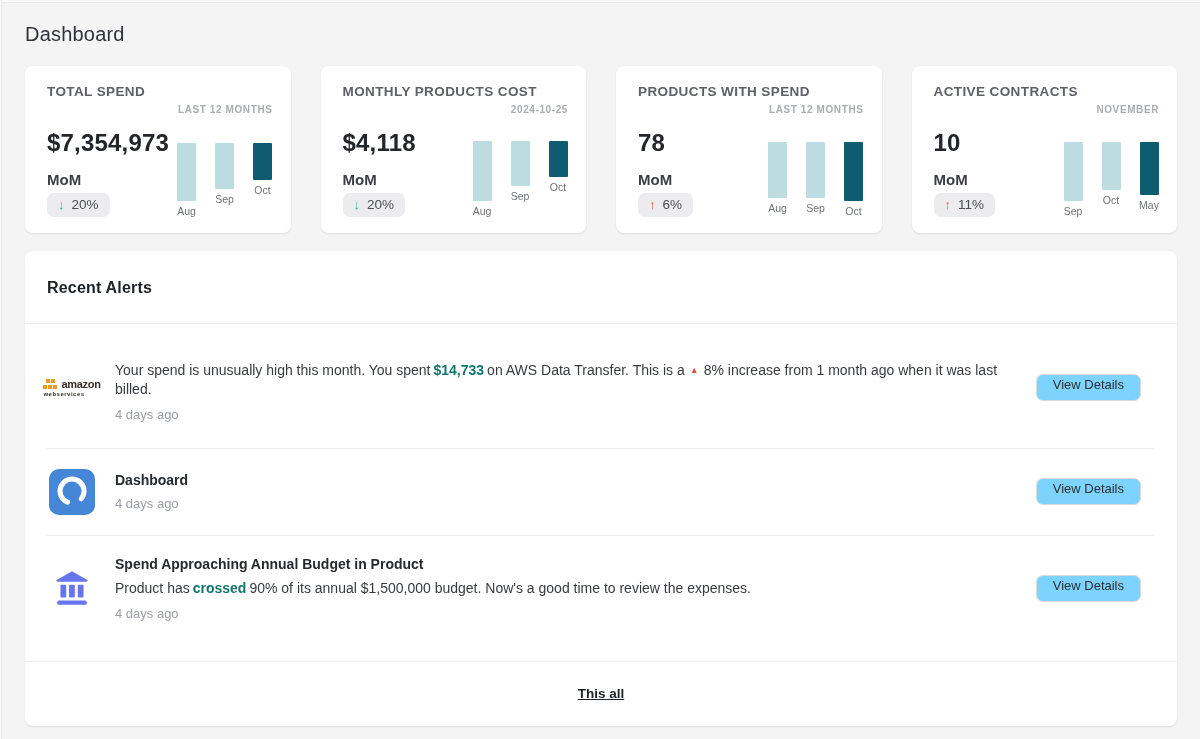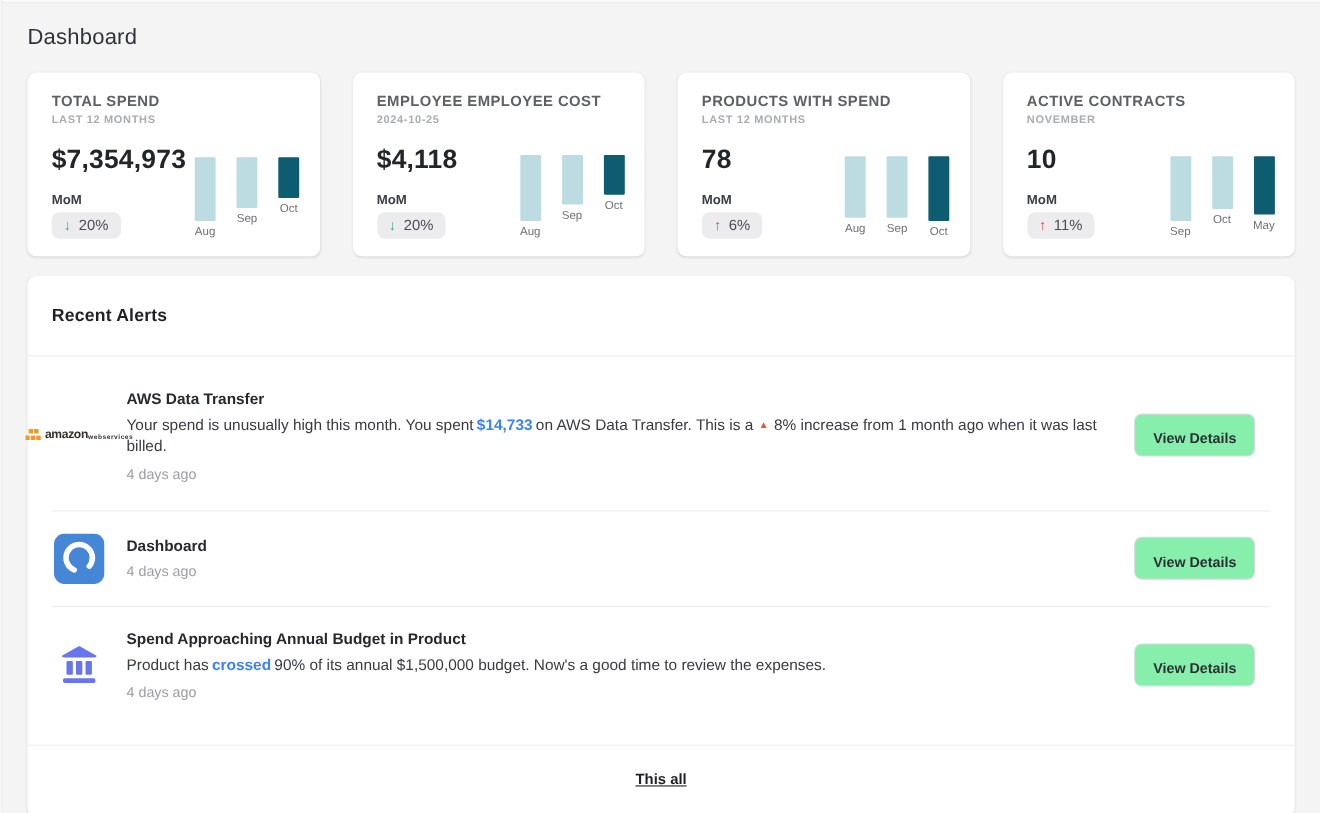--- a/index.html
+++ b/index.html
@@ -19,24 +19,24 @@
 
   
   .stats-row { display:grid; grid-template-columns:repeat(4,1fr); gap:30px; margin-bottom:18px; }
   .stat-card {
     background:#fff; border-radius:8px; height:167px;
     box-shadow:0 1px 2px rgba(16,24,40,.06), 0 1px 3px rgba(16,24,40,.04);
     padding:18px 18px 16px 22px;
     display:flex; flex-direction:column;
   }
   .stat-title { font-size:13.5px; font-weight:600; color:#5d6165; letter-spacing:.4px; }
-  .stat-subtitle { font-size:10px; font-weight:600; color:#a9acb0; letter-spacing:.6px; margin-top:5px; }
+  .stat-subtitle { font-size:10px; font-weight:600; color:#a9acb0; letter-spacing:.6px; margin-top:5px;text-align:right; }
   .stat-body { display:flex; justify-content:space-between; align-items:flex-end; flex:1; }
   .stat-value { font-size:24px; font-weight:700; color:#222529; letter-spacing:.2px; margin-top:14px; white-space:nowrap; }
-  .stat-mom { font-size:12px; font-weight:700; color:#3b3e42; margin-top:14px; }
+  .stat-mom { font-size:15px; font-weight:700; color:#3b3e42; margin-top:14px; }
   .stat-badge { margin-top:5px; display:inline-flex; align-items:center; gap:7px;
     background:#ececee; border-radius:7px; padding:4px 11px 5px; font-size:13.5px; color:#4b4e52; }
   .badge-arrow { font-size:13px; font-weight:700; }
   .mini-chart { display:flex; align-items:flex-start; gap:18px; }
   .mini-col { display:flex; flex-direction:column; align-items:center; width:20px; }
   .mini-bar { width:19px; border-radius:1px; }
   .mini-label { margin-top:4px; font-size:10.5px; color:#6e7175; }
 
   
   .alerts-card { background:#fff; border-radius:8px;
@@ -47,32 +47,32 @@
   .divider-inset { height:1px; background:#ededef; margin:0 22px; }
 
   .alert-row { display:flex; align-items:center; padding:20px 36px 20px 22px; }
   .alert-row.first { padding-top:30px; padding-bottom:26px; }
   .alert-row.last { padding-bottom:40px; }
   .alert-icon-col { width:50px; min-width:50px; display:flex; justify-content:center; align-items:center; margin-right:18px; }
   .alert-content { flex:1; }
   .alert-title { font-size:14px; font-weight:700; color:#26292d; }
   .alert-msg { font-size:14px; color:#383b40; margin-top:7px; line-height:1.35; }
   .alert-time { font-size:13px; color:#9b9ea3; margin-top:8px; }
-  .amt, .bold-word { font-weight:700; color:#3b82f6; margin:0 3px; }
+  .amt, .bold-word { font-weight:700; color:#0f766e; margin:0 3px; }
   .tri { color:#e2523e; font-size:9px; margin:0 5px; vertical-align:2px; }
   .view-details {
-    background:#86efac; border:1px solid #d9dadd; border-radius:7px;
-    padding:14px 16px 8px; font-size:13px; font-weight:700; color:#2b2e33;
+    background:#7dd3fc; border:1px solid #d9dadd; border-radius:7px;
+    padding:2px 16px 8px; font-size:13px; font-weight:400; color:#2b2e33;
     font-family:"Liberation Sans", sans-serif; cursor:pointer; white-space:nowrap;
   }
   .view-all-row { padding:22px 0 24px; text-align:center; }
   .view-all { font-size:13.5px; font-weight:700; color:#1e2125; text-decoration:underline; cursor:pointer; }
 
   
-  .aws-logo { display:flex; flex-direction:row; align-items:flex-end; line-height:1; }
+  .aws-logo { display:flex; flex-direction:column; align-items:flex-start; line-height:1; }
   .aws-top { display:flex; align-items:flex-end; gap:2px; }
   .aws-amazon { font-size:11px; font-weight:700; color:#332f2a; letter-spacing:-.3px; }
   .aws-ws { font-size:6px; font-weight:700; color:#332f2a; letter-spacing:.5px; margin-top:1px; }
 </style>
 </head>
 <body>
 
 <div class="edge-top"></div>
 <div class="edge-left"></div>
 
@@ -104,21 +104,21 @@
             </div>
           <div class="mini-col">
               <div class="mini-bar" style="height: 37px; background: rgb(13, 92, 112);"></div>
               <div class="mini-label">Oct</div>
             </div>
         </div>
       </div>
     </div>
 
     <div class="stat-card">
-      <div class="stat-title">EMPLOYEE EMPLOYEE COST</div>
+      <div class="stat-title">MONTHLY PRODUCTS COST</div>
       <div class="stat-subtitle">2024-10-25</div>
       <div class="stat-body">
         <div class="stat-left">
           <div class="stat-value">$4,118</div>
           <div class="stat-mom">MoM</div>
           <div class="stat-badge">
             <span class="badge-arrow" style="color: rgb(45, 180, 130);">↓</span>
             <span>20%</span>
           </div>
         </div>
@@ -215,21 +215,20 @@
               <rect x="0" y="6" width="4" height="4" fill="#f7981d"></rect>
               <rect x="5" y="6" width="4" height="4" fill="#f7981d"></rect>
               <rect x="10" y="6" width="4" height="4" fill="#f7981d"></rect>
             </svg>
             <span class="aws-amazon">amazon</span>
           </div>
           <span class="aws-ws">webservices</span>
         </div>
       </div>
       <div class="alert-content">
-        <div class="alert-title">AWS Data Transfer</div>
         <div class="alert-msg"><span>Your spend is unusually high this month. You spent</span><span class="amt">$14,733</span><span>on AWS Data Transfer. This is a</span><span class="tri">▲</span><span>8% increase from 1 month ago when it was last billed.</span></div>
         <div class="alert-time">4 days ago</div>
       </div>
       <button class="view-details">View Details</button>
     </div>
     <div class="divider-inset"></div>
 
     <div class="alert-row">
       <div class="alert-icon-col">
         <svg width="46" height="46" viewBox="0 0 46 46">

